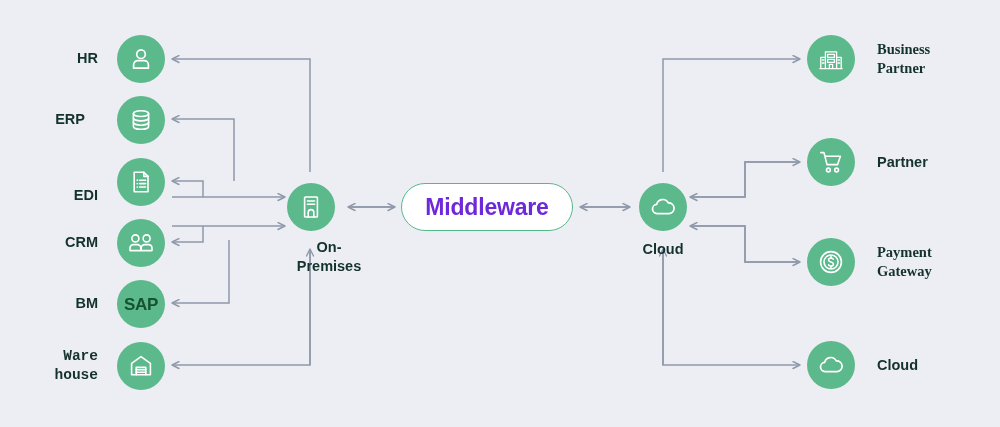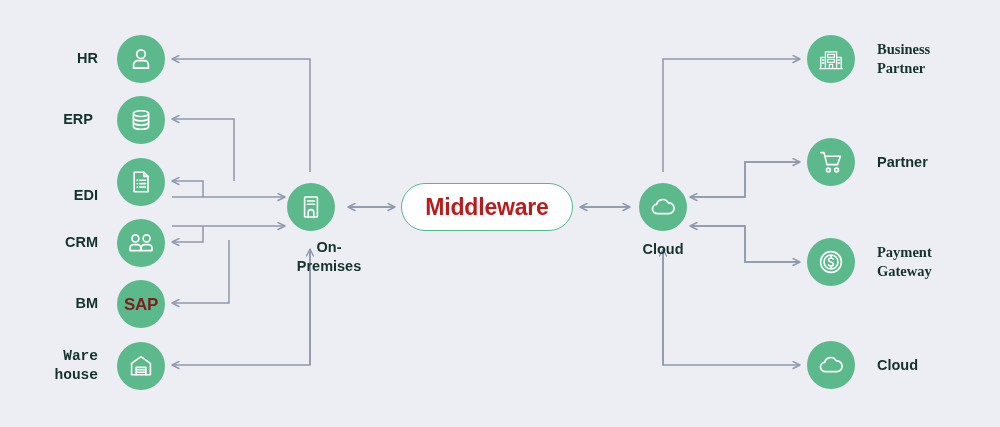--- a/index.html
+++ b/index.html
@@ -14,21 +14,21 @@
   #wires{position:absolute;left:0;top:0;width:1000px;height:427px;pointer-events:none;}
   .disc{
     position:absolute;
     width:48px;height:48px;border-radius:50%;
     background:#5cb98c;
     display:flex;align-items:center;justify-content:center;
     box-sizing:border-box;
   }
   .disc svg{display:block;}
   .disc .sap{
-    color:#7f1d1d;font-weight:bold;font-size:17px;letter-spacing:-0.4px;
+    color:#14532d;font-weight:bold;font-size:17px;letter-spacing:-0.4px;
     font-family:"Liberation Sans", sans-serif;line-height:1;
   }
 
   .lbl{
     position:absolute;
     color:#14322c;
     font-weight:bold;
     font-size:14.5px;
     line-height:1.28;
     font-family:"Liberation Sans", sans-serif;
@@ -41,21 +41,21 @@
   .mw{
     position:absolute;
     left:401px;top:183px;width:172px;height:48px;
     background:#ffffff;
     border:1.6px solid #56b98a;
     border-radius:24px;
     box-sizing:border-box;
     display:flex;align-items:center;justify-content:center;
   }
   .mw span{
-    color:#b91c1c;font-weight:bold;font-size:23px;letter-spacing:-0.2px;
+    color:#6d28d9;font-weight:bold;font-size:23px;letter-spacing:-0.2px;
     font-family:"Liberation Sans", sans-serif;
   }
 </style>
 </head>
 <body>
 
 <div id="stage">
 
   <svg id="wires" viewBox="0 0 1000 427">
     <defs>
@@ -106,21 +106,21 @@
   <div class="lbl right-al" style="left:20px;top:49px;width:78px;">HR</div>
   <div class="disc" style="left:117px;top:35px;">
     <span>
       <svg width="26" height="26" viewBox="0 0 26 26" fill="none" stroke="#ffffff" stroke-width="1.7" stroke-linecap="round" stroke-linejoin="round">
         <circle cx="13" cy="8.2" r="4.3"></circle>
         <path d="M5.6,22.2 v-3.4 a4.2,4.2 0 0 1 4.2,-4.2 h6.4 a4.2,4.2 0 0 1 4.2,4.2 v3.4 z"></path>
       </svg>
     </span>
   </div>
 
-  <div class="lbl right-al" style="left:15px;top:110px;width:78px;">ERP</div>
+  <div class="lbl right-al" style="left:7px;top:110px;width:78px;">ERP</div>
   <div class="disc" style="left:117px;top:96px;">
     <span>
       <svg width="26" height="26" viewBox="0 0 26 26" fill="none" stroke="#ffffff" stroke-width="1.6" stroke-linecap="round" stroke-linejoin="round">
         <ellipse cx="13" cy="6.6" rx="7.6" ry="2.9"></ellipse>
         <path d="M5.4,6.6 v12.8 c0,1.6 3.4,2.9 7.6,2.9 s7.6,-1.3 7.6,-2.9 v-12.8"></path>
         <path d="M5.4,11.0 c0,1.6 3.4,2.9 7.6,2.9 s7.6,-1.3 7.6,-2.9"></path>
         <path d="M5.4,15.3 c0,1.6 3.4,2.9 7.6,2.9 s7.6,-1.3 7.6,-2.9"></path>
       </svg>
     </span>
   </div>

